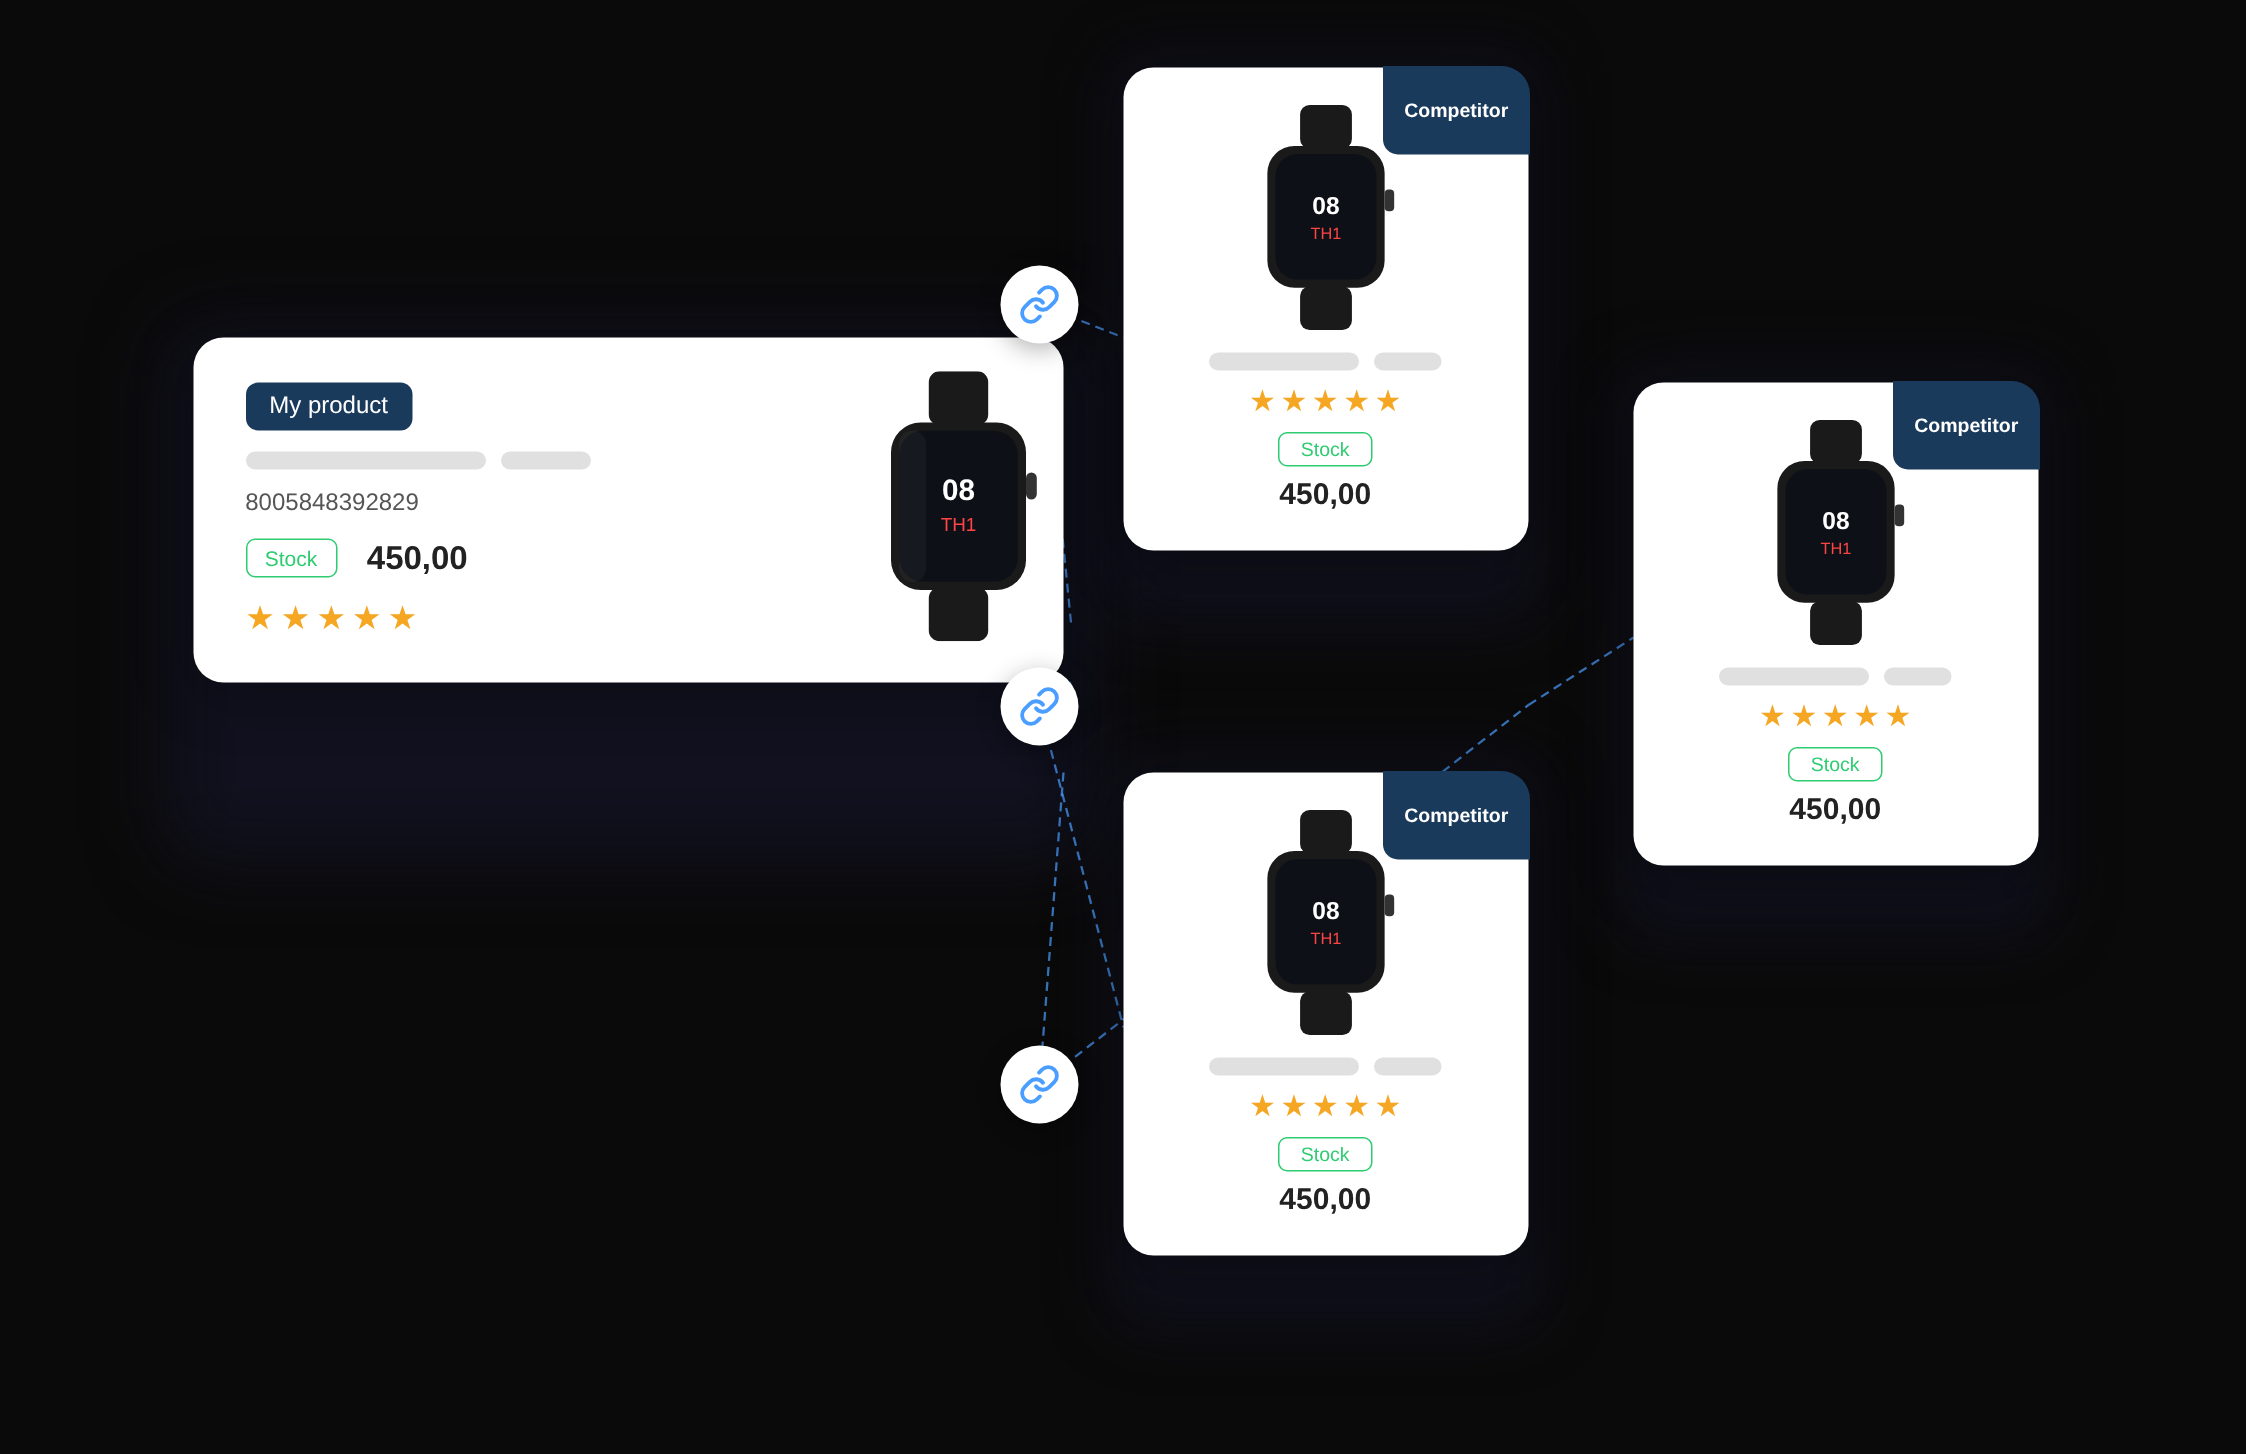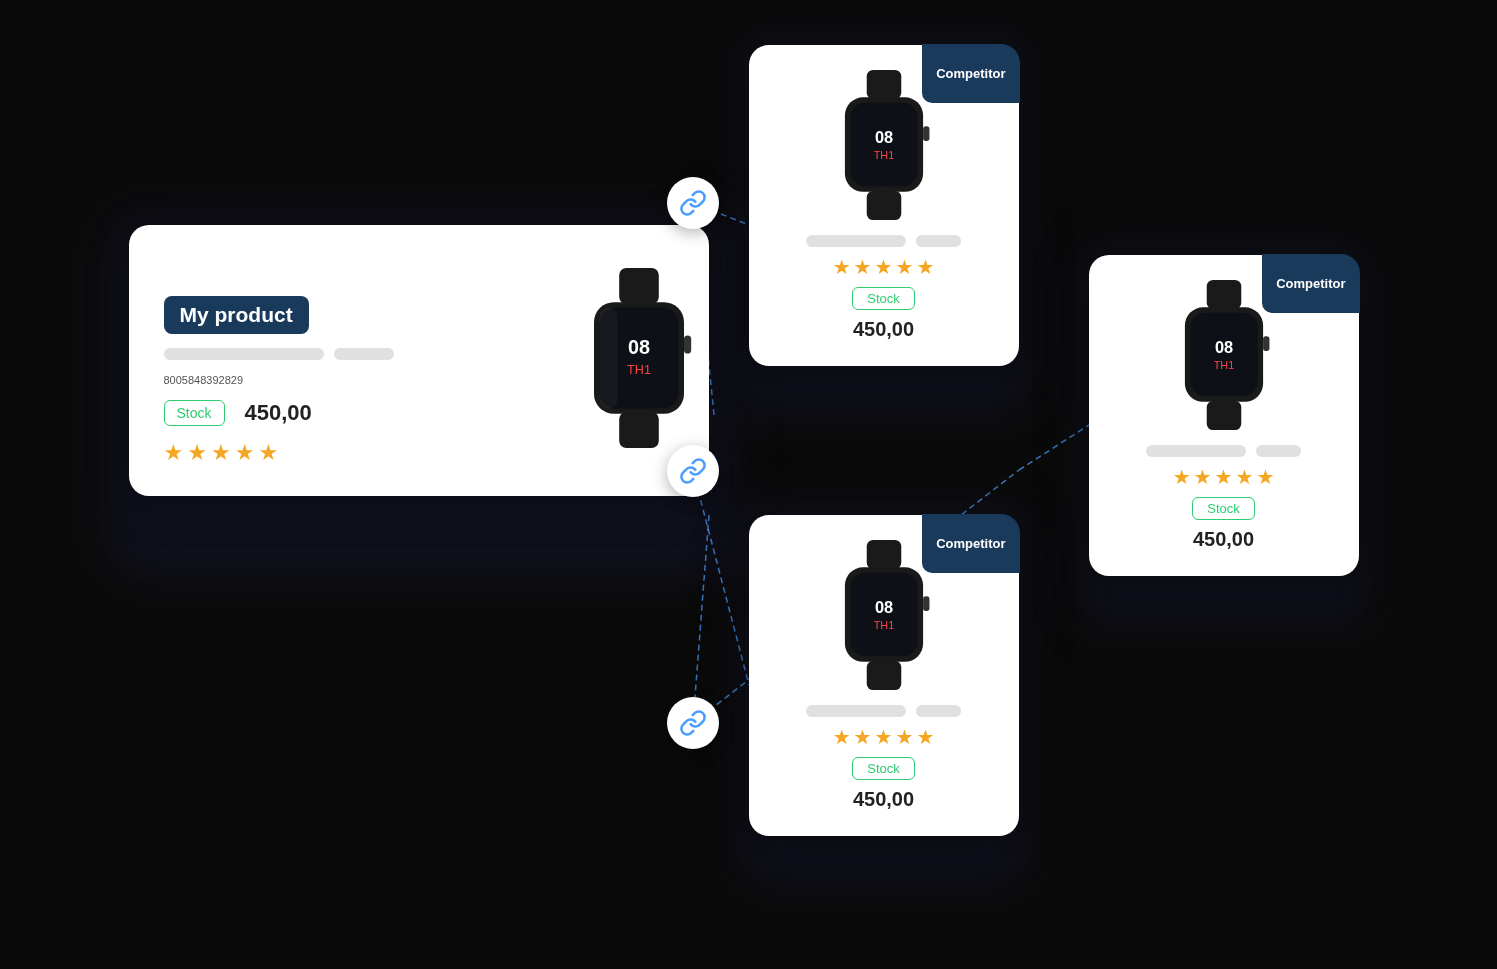--- a/index.html
+++ b/index.html
@@ -35,45 +35,44 @@
       flex-direction: column;
       gap: 14px;
       z-index: 10;
     }
 
     .my-product-badge {
       background: #1a3a5c;
       color: #fff;
       border-radius: 8px;
       padding: 7px 16px;
-      font-size: 21px;
-      font-weight: 700;
+      font-size: 16px;
+      font-weight: 400;
       display: inline-block;
       width: fit-content;
-      margin-top: 41px;
     }
 
     .card-row-placeholder {
       display: flex;
       gap: 10px;
       align-items: center;
     }
 
     .placeholder-bar {
       height: 12px;
       border-radius: 6px;
       background: #e0e0e0;
     }
 
     .placeholder-bar.long { width: 160px; }
     .placeholder-bar.short { width: 60px; }
     .placeholder-bar.medium { width: 100px; }
 
     .barcode-text {
-      font-size: 11px;
+      font-size: 16px;
       color: #555;
       font-weight: 500;
     }
 
     .stock-price-row {
       display: flex;
       align-items: center;
       gap: 20px;
     }
 

